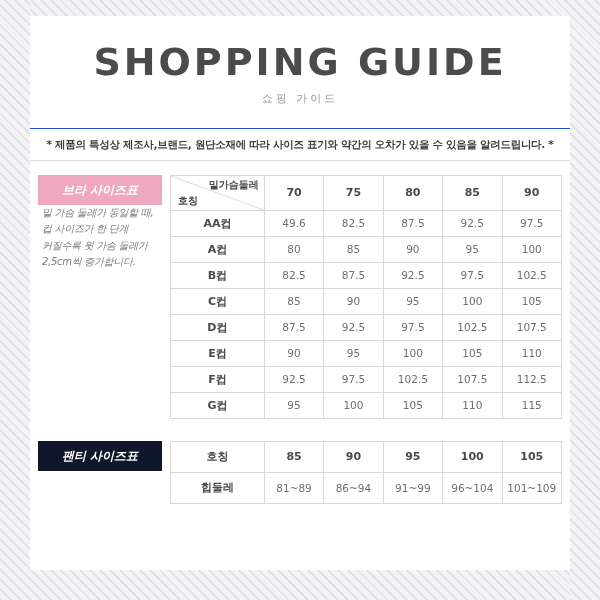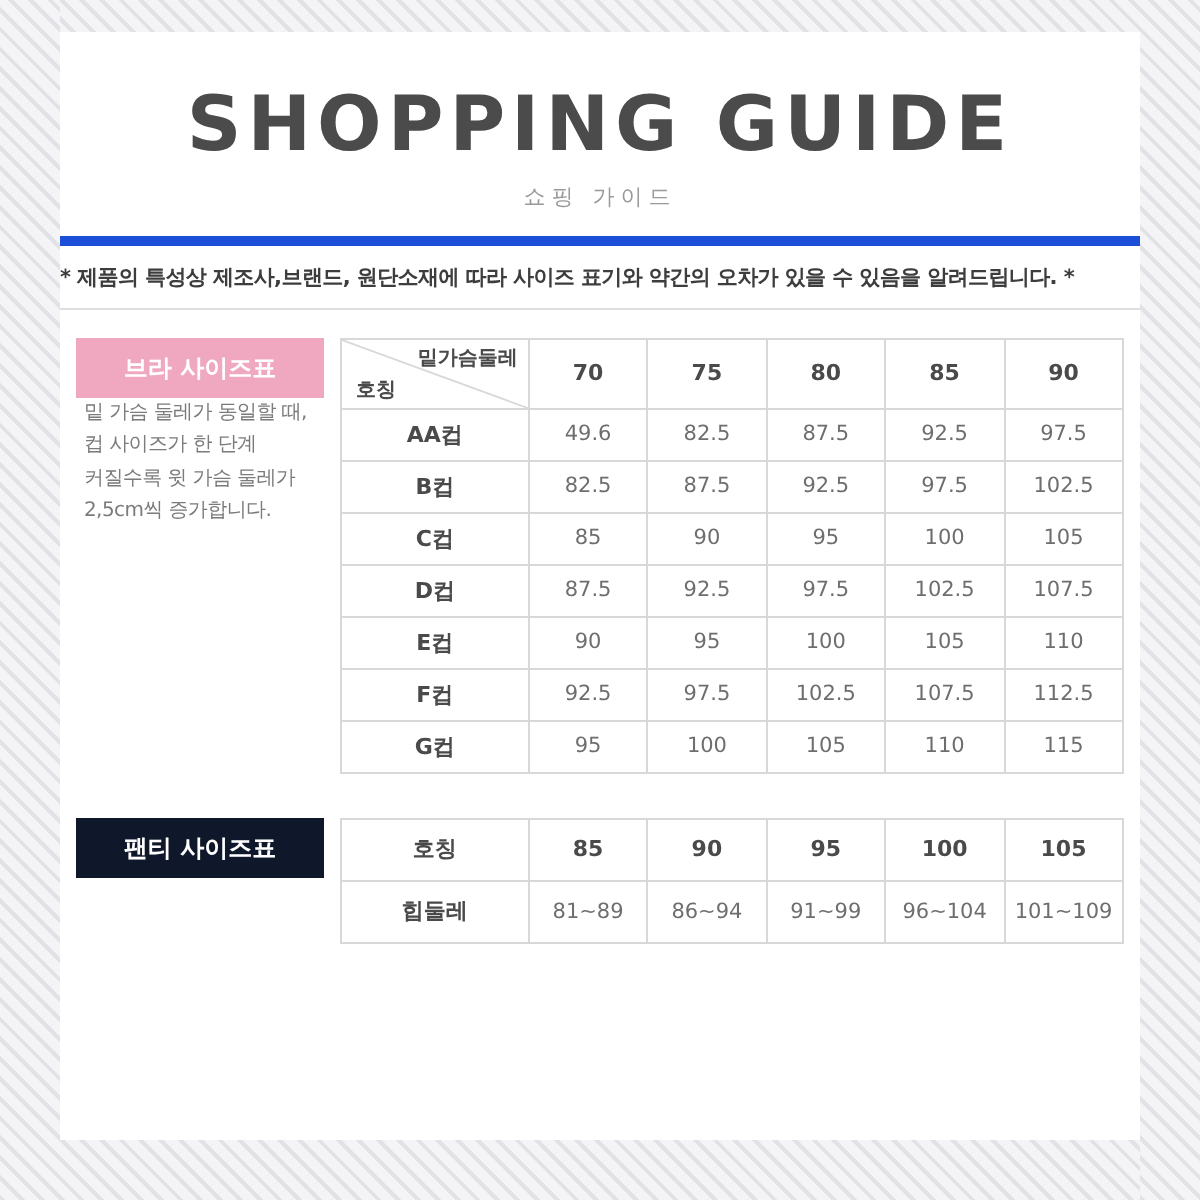--- a/index.html
+++ b/index.html
@@ -73,24 +73,25 @@
     line-height: 1.1;
   }
   .sub-title {
     margin-top: 7px;
     font-size: 11px;
     color: #9a9a9a;
     letter-spacing: 3px;
   }
 
   .notice-wrap {
-    margin-top: 12px;
-    border-top: 5px solid #1d4ed8;
+    margin-top: 22px;
+    border-top: 1px solid #1d4ed8;
     border-bottom: 1px solid #dedede;
     padding: 9px 0 8px 0;
+    text-align: center;
   }
   .notice {
     font-size: 10.5px;
     color: #3d3d3d;
     font-weight: bold;
     letter-spacing: -0.3px;
   }
 
   .section {
     display: flex;
@@ -98,20 +99,21 @@
     padding: 0 8px;
   }
   .section.bra { margin-top: 14px; }
   .section.panty { margin-top: 22px; }
 
   .left-col {
     width: 132px;
     flex: 0 0 132px;
     padding-right: 8px;
     box-sizing: border-box;
+    font-style: italic;
   }
   .tag {
     background: #f0a8c0;
     color: #ffffff;
     font-size: 12px;
     font-weight: bold;
     text-align: center;
     padding: 7px 0 6px 0;
     letter-spacing: 0px;
   }
@@ -241,20 +243,28 @@
             </tr>
             <tr>
               <td class="row-head">AA컵</td>
               <td>49.6</td>
               <td>82.5</td>
               <td>87.5</td>
               <td>92.5</td>
               <td>97.5</td>
             </tr>
             <tr>
+              <td class="row-head">A컵</td>
+              <td>80</td>
+              <td>85</td>
+              <td>90</td>
+              <td>95</td>
+              <td>100</td>
+            </tr>
+            <tr>
               <td class="row-head">B컵</td>
               <td>82.5</td>
               <td>87.5</td>
               <td>92.5</td>
               <td>97.5</td>
               <td>102.5</td>
             </tr>
             <tr>
               <td class="row-head">C컵</td>
               <td>85</td>

